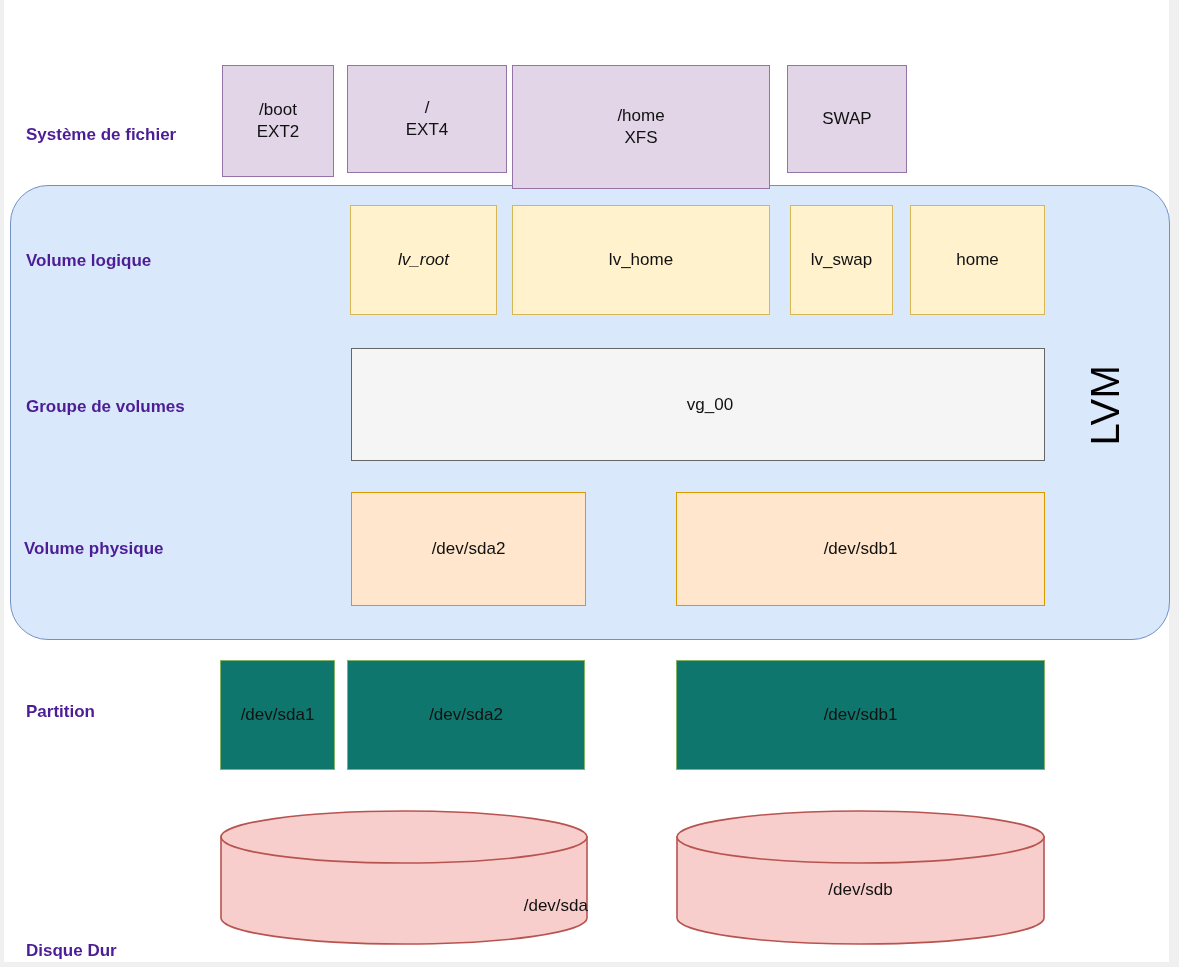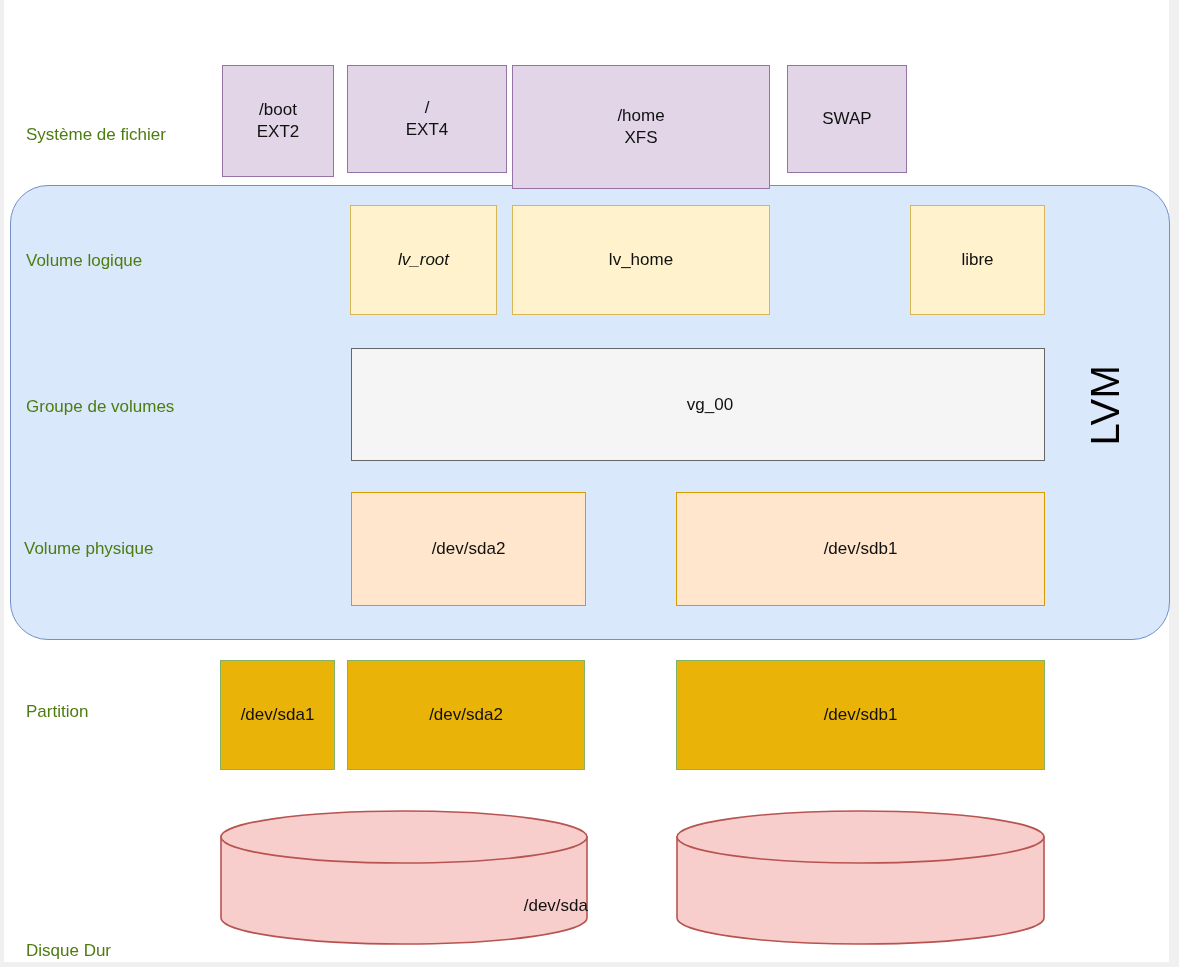--- a/index.html
+++ b/index.html
@@ -21,23 +21,24 @@
     background: #f0f0f0;
   }
   .edge-left  { left: 0;   top: 0; width: 4px;  height: 967px; }
   .edge-right { right: 0;  top: 0; width: 10px; height: 967px; }
   .edge-bottom{ left: 0;   bottom: 0; width: 1179px; height: 5px; }
 
   
   .row-label {
     position: absolute;
     font-size: 17px;
-    color: #4d7c0f;
+    color: #4c1d95;
     white-space: nowrap;
     line-height: 1;
+    font-weight: bold;
   }
 
   
   .box {
     position: absolute;
     box-sizing: border-box;
     display: flex;
     flex-direction: column;
     align-items: center;
     justify-content: center;
@@ -59,21 +60,21 @@
   .vg-box {
     background: #f5f5f5;
     border: 1.6px solid #666666;
     padding-left: 24px;
   }
   .pv-box {
     background: #ffe6cc;
     border: 1.6px solid #d79b00;
   }
   .part-box {
-    background: #eab308;
+    background: #0f766e;
     border: 1.6px solid #82b366;
   }
 
   
   .lvm-container {
     position: absolute;
     left: 10px;
     top: 185px;
     width: 1160px;
     height: 455px;
@@ -157,23 +158,26 @@
   </div>
 
   <div class="box lv-box" style="left:350px; top:205px; width:147px; height:110px;font-style:italic;">
     <span>lv_root</span>
   </div>
 
   <div class="box lv-box" style="left:512px; top:205px; width:258px; height:110px;">
     <span>lv_home</span>
   </div>
 
+  <div class="box lv-box" style="left:790px; top:205px; width:103px; height:110px;">
+    <span>lv_swap</span>
+  </div>
 
   <div class="box lv-box" style="left:910px; top:205px; width:135px; height:110px;">
-    <span>libre</span>
+    <span>home</span>
   </div>
 
   <div class="box vg-box" style="left:351px; top:348px; width:694px; height:113px;">
     <span>vg_00</span>
   </div>
 
   <div class="box pv-box" style="left:351px; top:492px; width:235px; height:114px;">
     <span>/dev/sda2</span>
   </div>
 
@@ -199,15 +203,16 @@
       <ellipse cx="184" cy="27" rx="183" ry="26" fill="#f8cecc" stroke="#b85450" stroke-width="1.6"></ellipse>
     </svg>
     <div class="cyl-text" style="top:86px;text-align:right;">/dev/sda</div>
   </div>
 
   <div class="cylinder" style="left:676px; top:810px; width:369px; height:135px;">
     <svg width="369" height="135" viewBox="0 0 369 135" xmlns="http://www.w3.org/2000/svg">
       <path d="M1,27 L1,108 A183.5,26 0 0 0 368,108 L368,27 Z" fill="#f8cecc" stroke="#b85450" stroke-width="1.6"></path>
       <ellipse cx="184.5" cy="27" rx="183.5" ry="26" fill="#f8cecc" stroke="#b85450" stroke-width="1.6"></ellipse>
     </svg>
+    <div class="cyl-text" style="top:70px;">/dev/sdb</div>
   </div>
 
 </div>
 
 </body></html>

